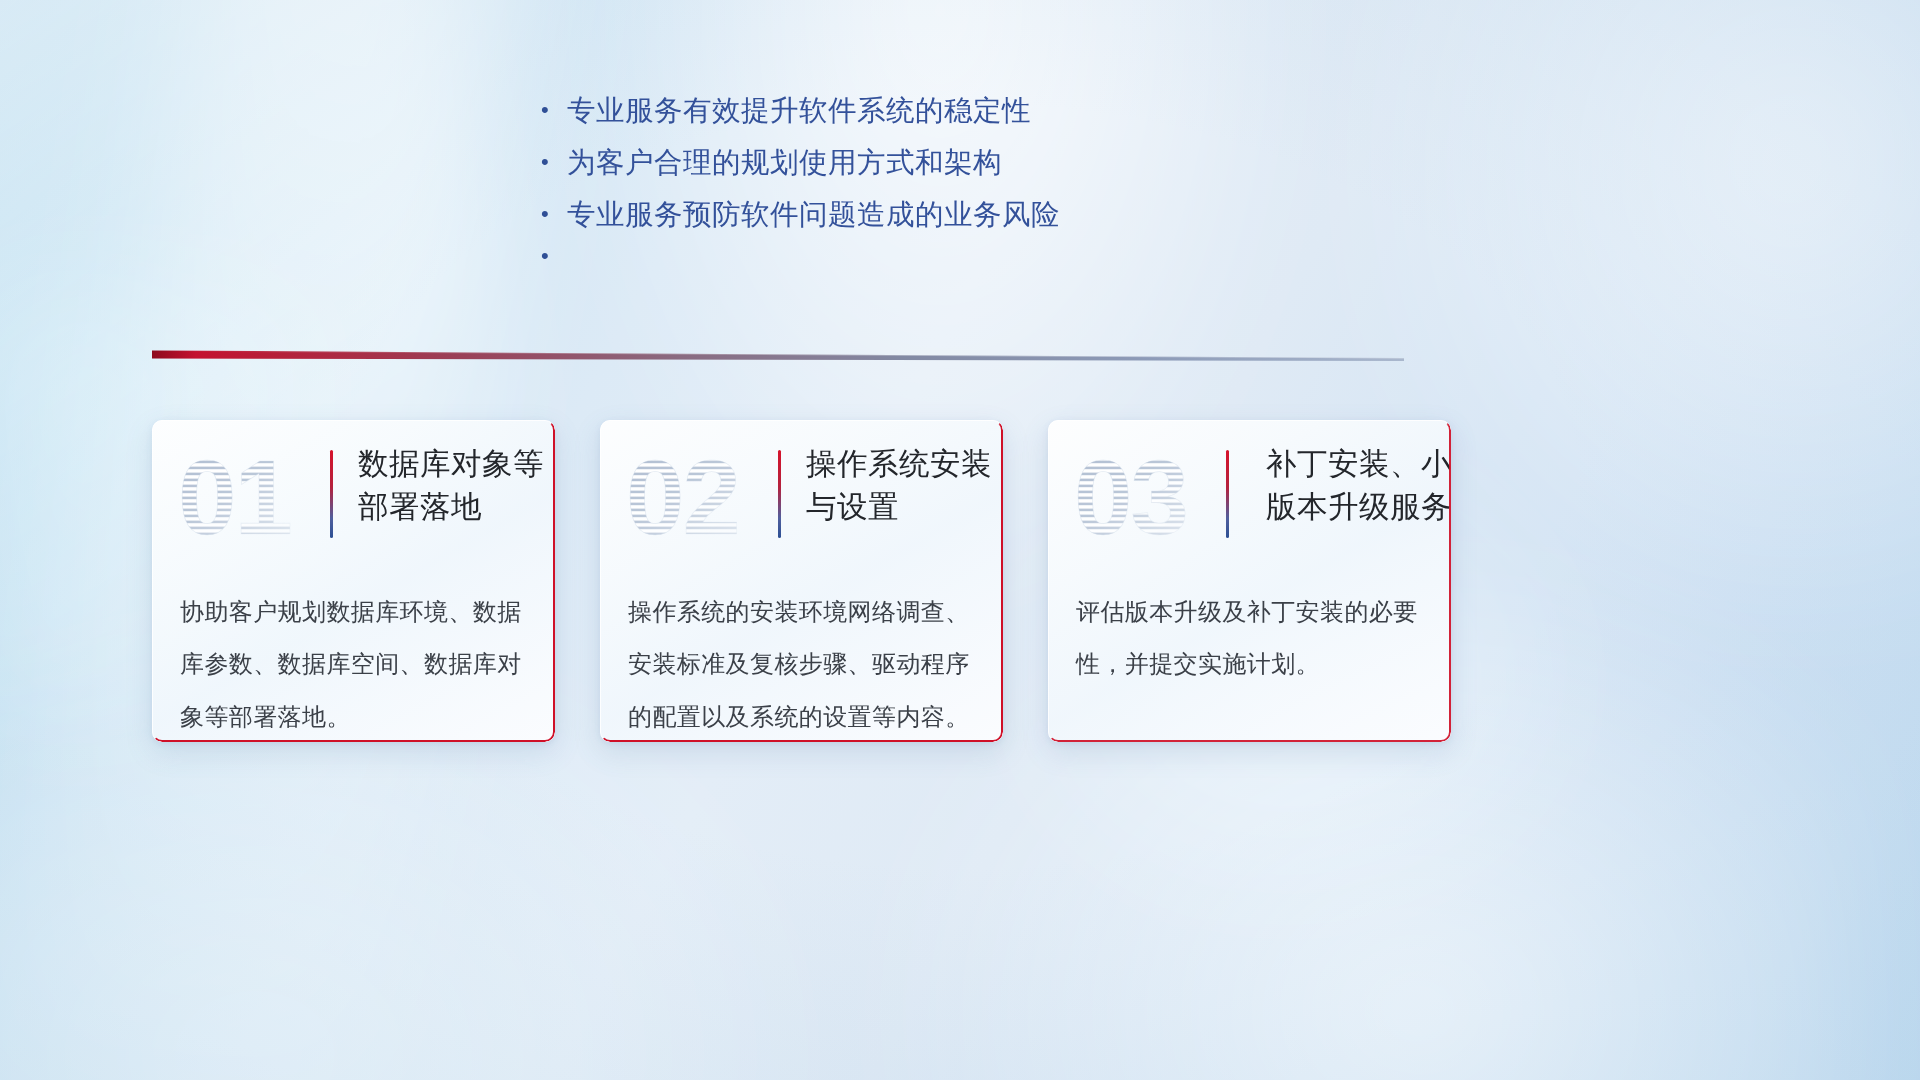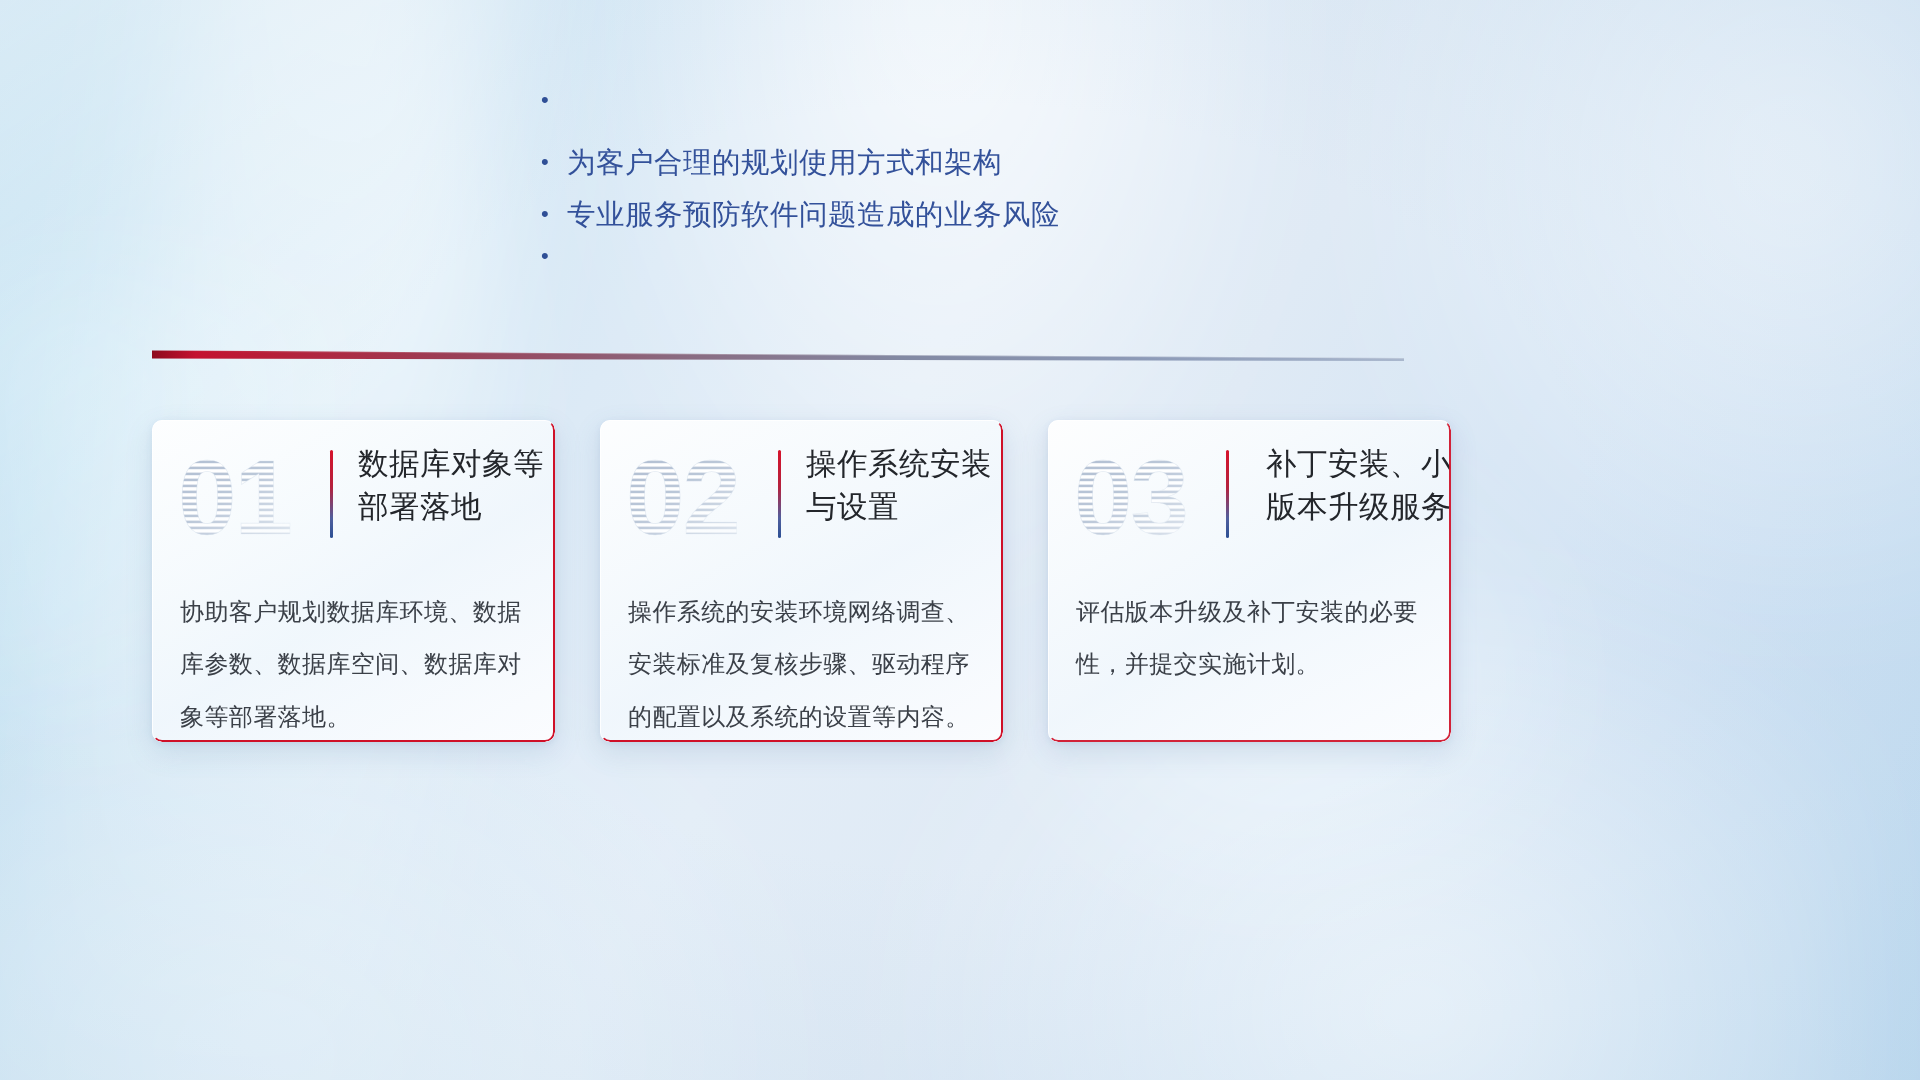--- a/index.html
+++ b/index.html
@@ -168,20 +168,21 @@
   <div class="ray ray-e"></div>
   <div class="ray ray-f"></div>
   <div class="ray ray-g"></div>
   <div class="ray ray-h"></div>
   <div class="vignette"></div>
 </div>
 
 <div id="bullets">
   <div class="bullet-row">
     <span class="bullet-dot">•</span>
+    <span class="bullet-text">专业服务有效提升软件系统的稳定性</span>
   </div>
   <div class="bullet-row">
     <span class="bullet-dot">•</span>
     <span class="bullet-text">为客户合理的规划使用方式和架构</span>
   </div>
   <div class="bullet-row">
     <span class="bullet-dot">•</span>
     <span class="bullet-text">专业服务预防软件问题造成的业务风险</span>
   </div>
   <div class="bullet-row">

